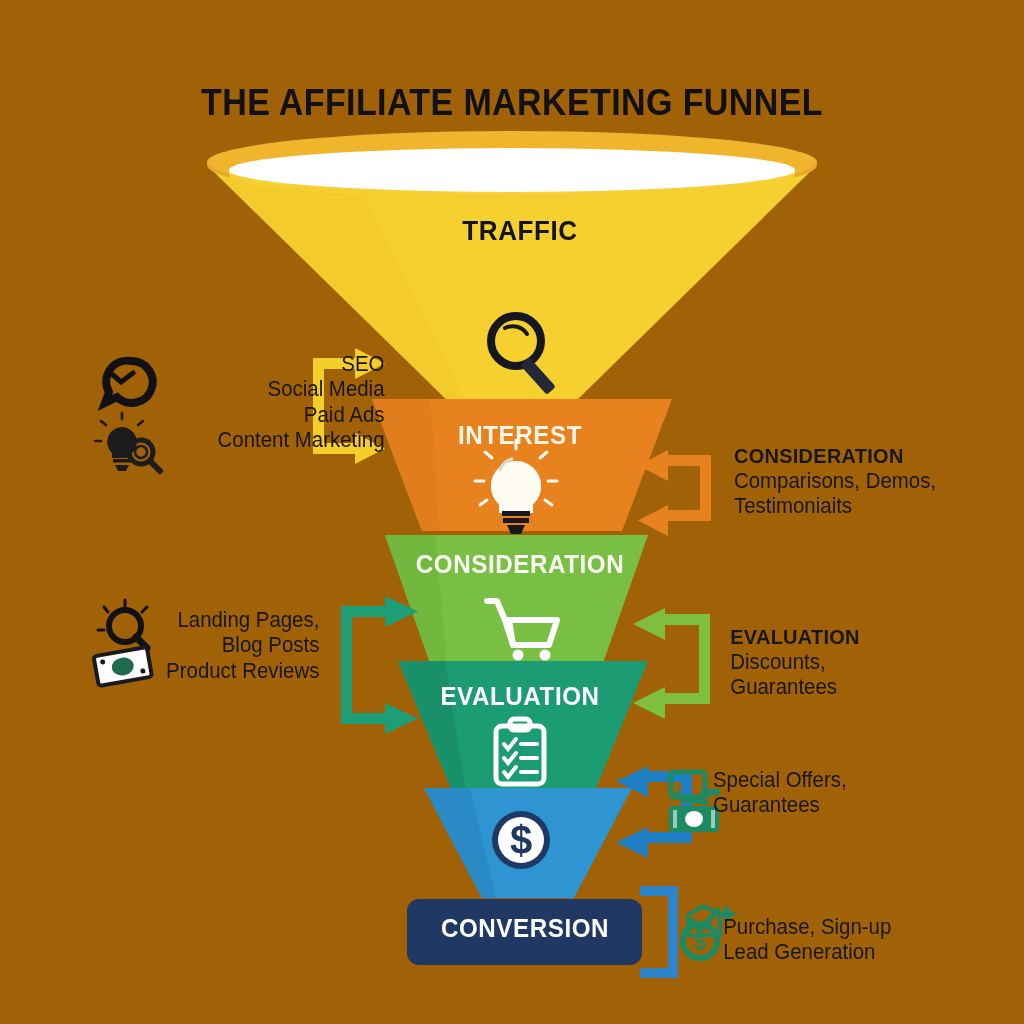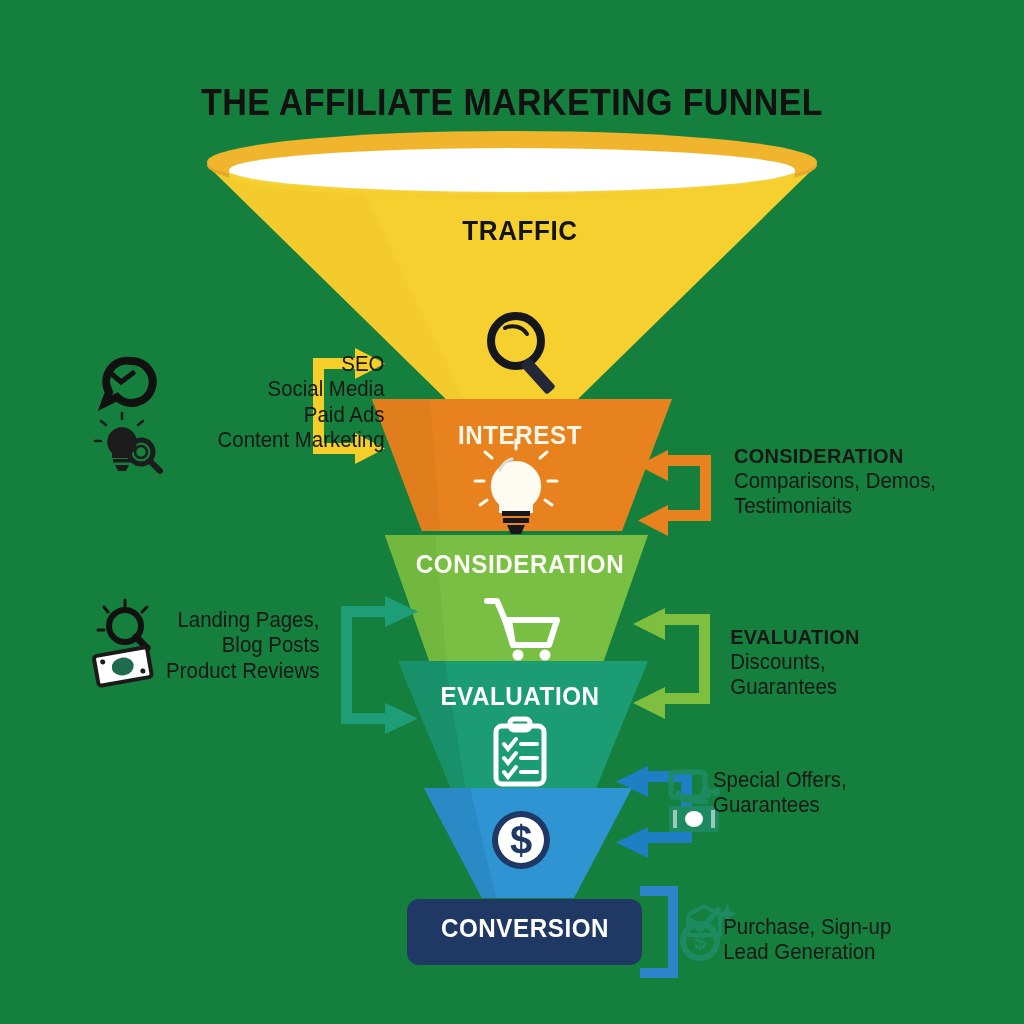--- a/index.html
+++ b/index.html
@@ -7,21 +7,21 @@
     padding: 0;
     background: #ffffff;
   }
   body {
     font-family: "Liberation Sans", sans-serif;
   }
   #canvas {
     position: relative;
     width: 1024px;
     height: 1024px;
-    background: #15803d;
+    background: #a16207;
     overflow: hidden;
   }
 
   
   .title {
     position: absolute;
     left: 0;
     top: 82px;
     width: 1024px;
     text-align: center;

